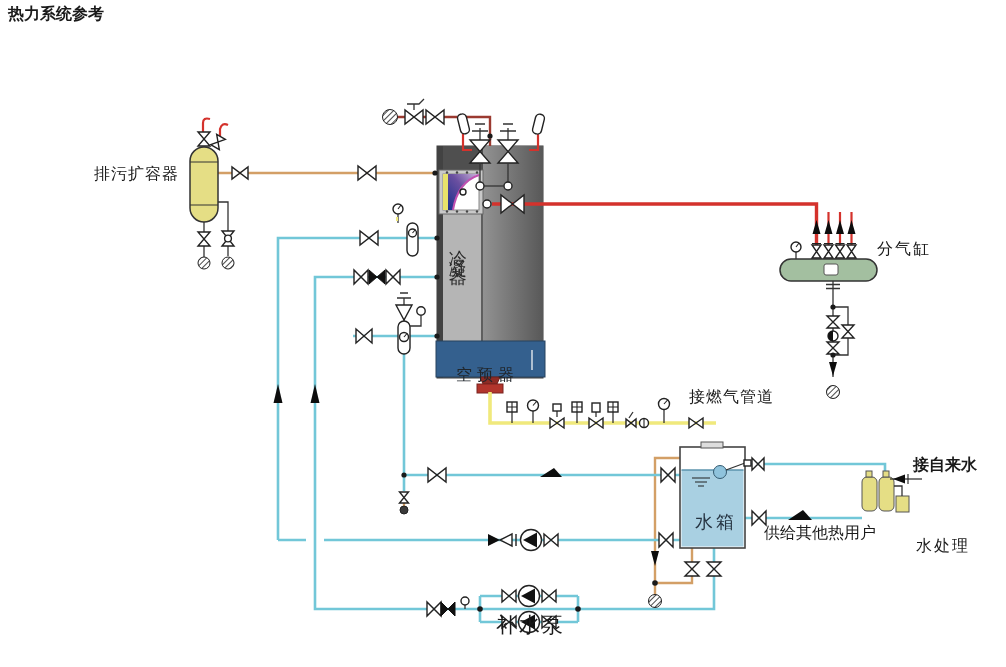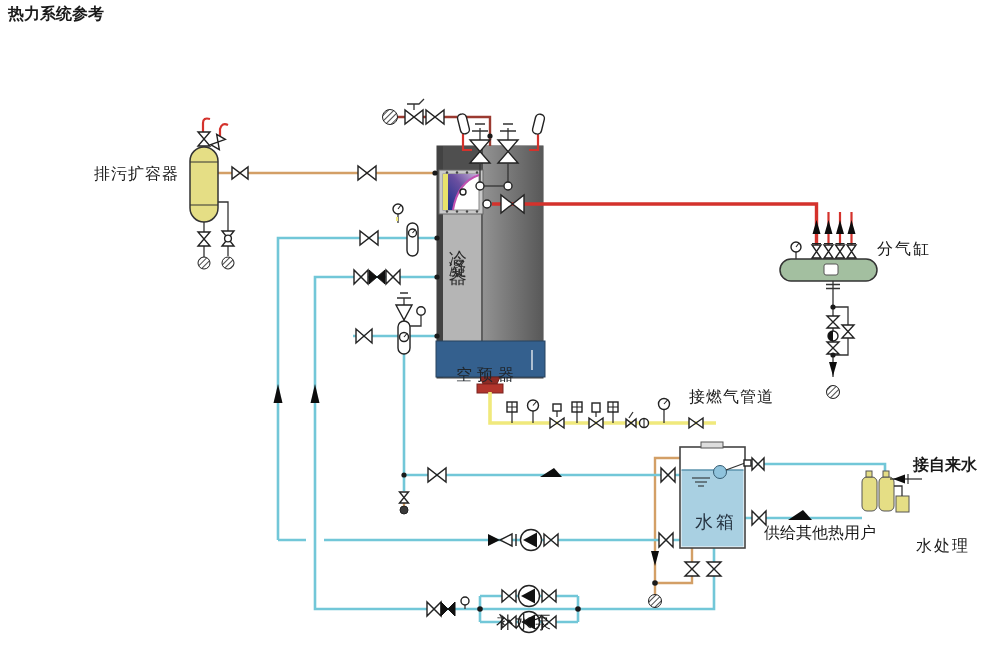--- a/index.html
+++ b/index.html
@@ -11,21 +11,21 @@
   .t-sub{left:12px;top:58px;font-size:17px;}
   .t-blowdown{left:94px;top:165px;font-size:16px;letter-spacing:1px;}
   .t-cond{left:447px;top:236px;font-size:18px;writing-mode:vertical-rl;letter-spacing:9px;color:#2a2a2a;}
   .t-preheat{left:456px;top:346px;font-size:16px;letter-spacing:5px;color:#20262c;margin-top:20px;}
   .t-header{left:877px;top:240px;font-size:16px;letter-spacing:2px;}
   .t-gas{left:689px;top:388px;font-size:16px;letter-spacing:1px;}
   .t-tank{left:695px;top:512px;font-size:18px;letter-spacing:3px;color:#253341;}
   .t-tap{left:913px;top:456px;font-size:16px;font-weight:bold;}
   .t-wt{left:916px;top:493px;font-size:16px;letter-spacing:2px;margin-top:44px;}
   .t-users{left:764px;top:524px;font-size:16px;}
-  .t-pump{left:496px;top:613px;font-size:17px;letter-spacing:2px;}
+  .t-pump{left:496px;top:613px;font-size:21px;letter-spacing:2px;}
 
   
   .pw{stroke:var(--pipe-water);stroke-width:2.6;fill:none;}
   .pt{stroke:var(--pipe-drain);stroke-width:2.4;fill:none;}
   .ps{stroke:var(--pipe-steam);stroke-width:3.4;fill:none;}
   .ps2{stroke:var(--pipe-steam);stroke-width:2.2;fill:none;}
   .pd{stroke:var(--pipe-exhaust);stroke-width:2.4;fill:none;}
   .pg{stroke:var(--pipe-gas);stroke-width:3.6;fill:none;}
   .pk{stroke:#333;stroke-width:1.3;fill:none;}
   .sym{stroke:#222;stroke-width:1.4;fill:#fff;}

